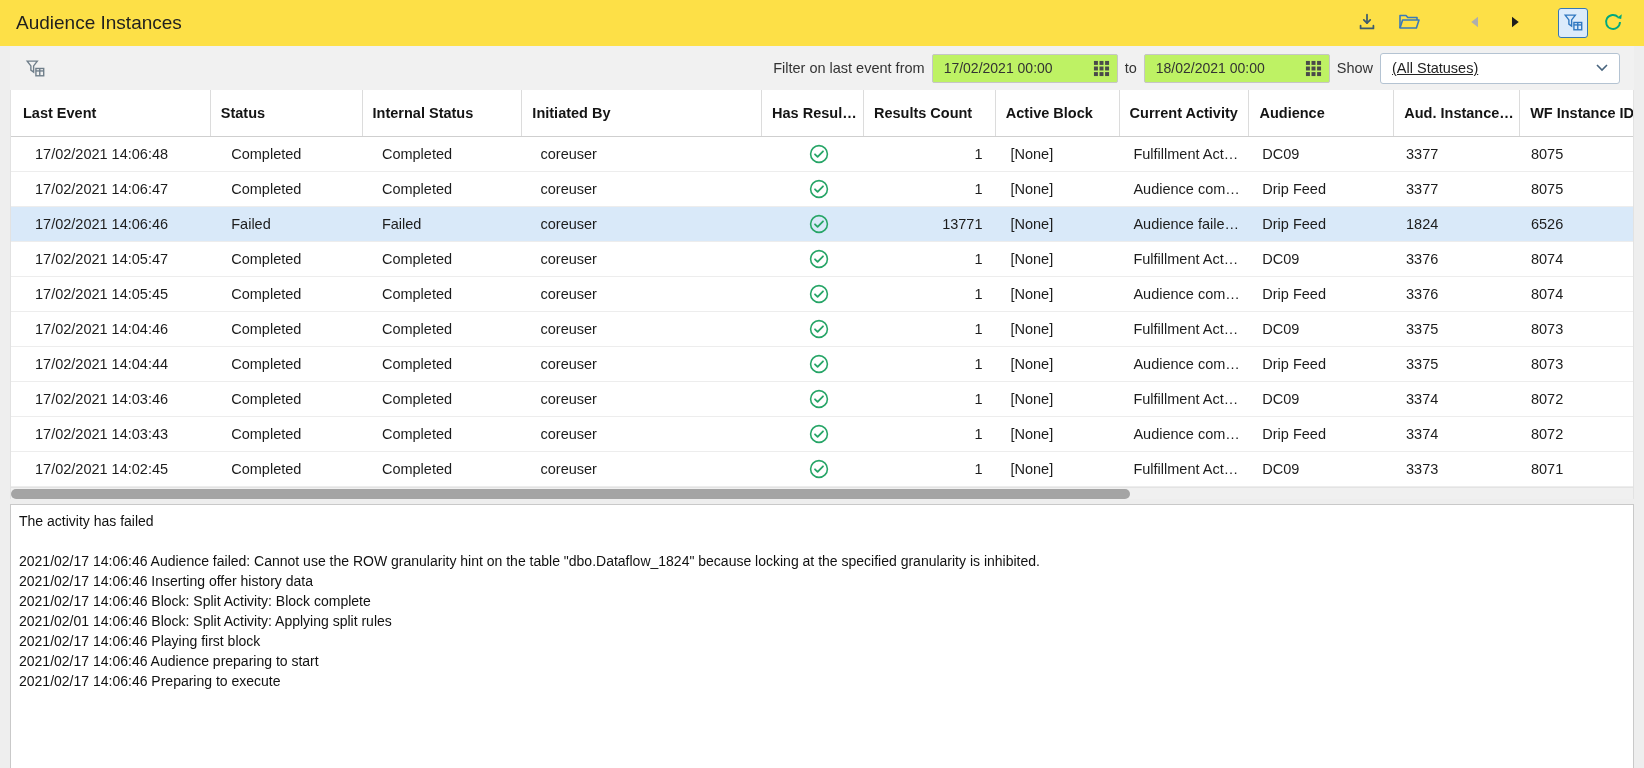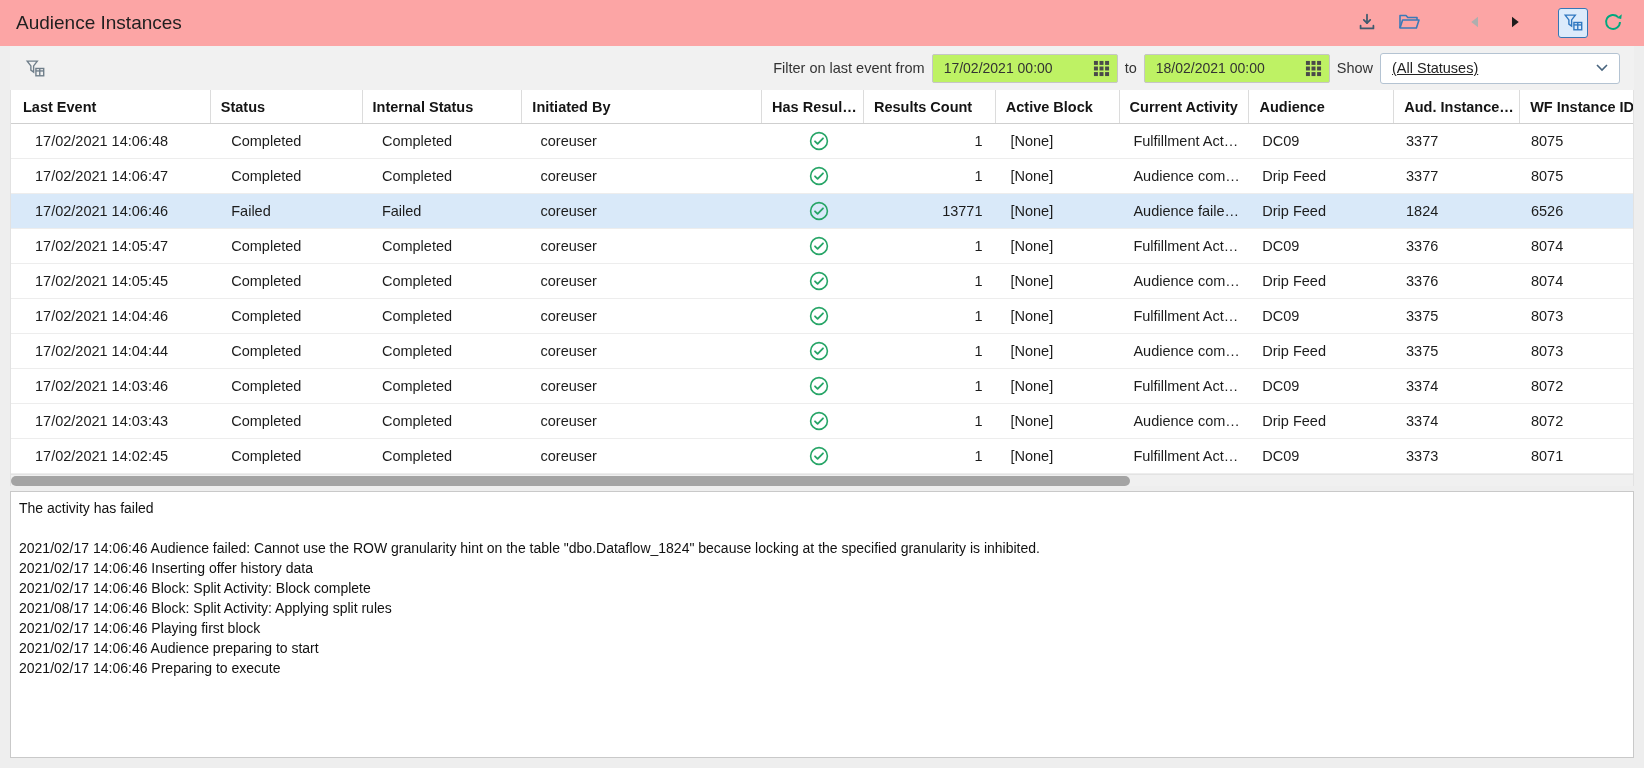--- a/index.html
+++ b/index.html
@@ -4,21 +4,21 @@
 <style>
   * { box-sizing: border-box; }
   html,body { margin:0; padding:0; }
   body {
     width:1644px; height:768px; overflow:hidden;
     background:#eeeeee;
     font-family:"Liberation Sans", sans-serif;
     color:#1c1c1c;
   }
   .titlebar {
-    height:46px; background:#fca5a5;
+    height:46px; background:#fde047;
     display:flex; align-items:center; justify-content:space-between;
     padding:15px 16px;
   }
   .title { font-size:19px; color:#1f1f1f; }
   .title-icons { display:flex; align-items:center; }
   .icon-btn {
     background:none; border:none; padding:0; margin:0;
     width:30px; height:30px; display:flex; align-items:center; justify-content:center;
     cursor:pointer;
   }
@@ -39,21 +39,21 @@
   .date-input input {
     border:none; outline:none; flex:1; min-width:0; background:transparent;
     font-family:"Liberation Sans",sans-serif; font-size:14px; color:#333;
   }
   .select {
     width:240px; height:31px; background:#fff; border:1px solid #b4c3d2; border-radius:3px;
     display:flex; align-items:center; justify-content:space-between; padding:0 11px;
     font-size:14.5px; color:#222; cursor:pointer;text-decoration:underline;
   }
   .grid { background:#fff; border-left:1px solid #e2e2e2; border-right:1px solid #e2e2e2; }
-  .thead { display:flex; height:34px; border-bottom:1px solid #cfcfcf; background:#fff; }
+  .thead { display:flex; height:47px; border-bottom:1px solid #cfcfcf; background:#fff; }
   .th {
     font-weight:bold; font-size:14.5px; color:#141414;
     display:flex; align-items:center; padding-left:10px;
     border-right:1px solid #dcdcdc; white-space:nowrap; overflow:hidden;
   }
   .tr { display:flex; height:35px; align-items:center; border-bottom:1px solid #ededed; background:#fff;padding-left:12px; }
   .tr.selected { background:var(--selected-row,#d9e9f9); }
   .td { font-size:14.5px; color:#1c1c1c; padding-left:10px; white-space:nowrap; overflow:hidden; }
   .c0 { width:200px; padding-left:12px; }
   .c1 { width:152px; }
@@ -418,20 +418,20 @@
         <div class="thumb"></div>
       </div>
     </div>
 
     <div class="details">
         <div>The activity has failed</div>
         <div>&nbsp;</div>
         <div>2021/02/17 14:06:46 Audience failed: Cannot use the ROW granularity hint on the table "dbo.Dataflow_1824" because locking at the specified granularity is inhibited.</div>
         <div>2021/02/17 14:06:46 Inserting offer history data</div>
         <div>2021/02/17 14:06:46 Block: Split Activity: Block complete</div>
-        <div>2021/08/17 14:06:46 Block: Split Activity: Applying split rules</div>
+        <div>2021/02/01 14:06:46 Block: Split Activity: Applying split rules</div>
         <div>2021/02/17 14:06:46 Playing first block</div>
         <div>2021/02/17 14:06:46 Audience preparing to start</div>
         <div>2021/02/17 14:06:46 Preparing to execute</div>
       </div>
 
   </div>
 </div>
 
 </body></html>

